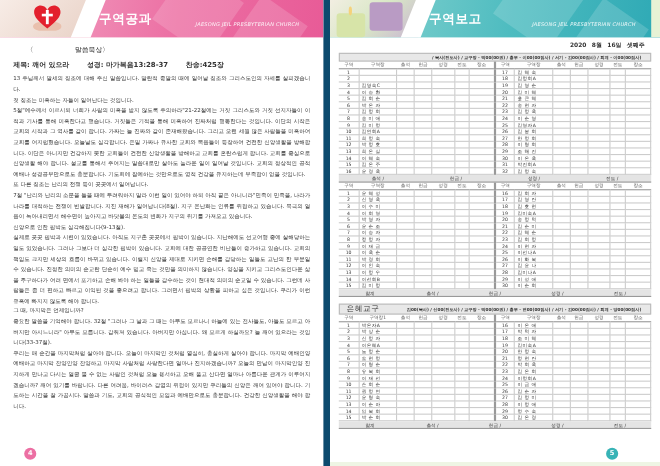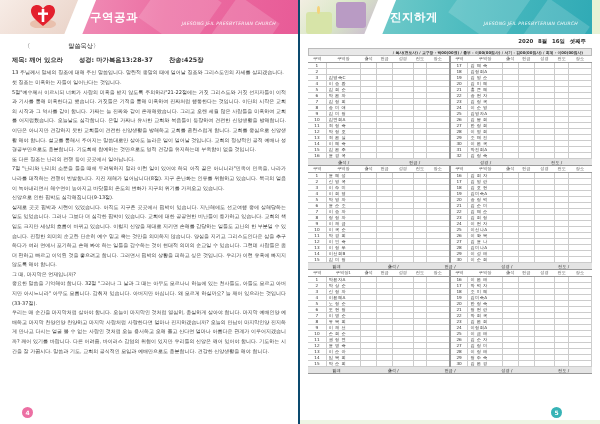--- a/index.html
+++ b/index.html
@@ -1,19 +1,19 @@
 <!DOCTYPE html>
 <html><head>
 <meta charset="utf-8">
 <style>
 *{box-sizing:border-box;margin:0;padding:0}
 html,body{width:600px;height:424px;overflow:hidden;background:#bdbdbd;font-family:"DejaVu Sans",sans-serif}
 .spread{position:relative;width:600px;height:424px;display:flex}
 .page{position:relative;width:300px;height:424px;background:#fff;overflow:hidden}
-.page.left{border-right:2px solid #0c4a6e}
+.page.left{border-right:6px solid #0c4a6e}
 
 .banner{position:relative;height:34px;overflow:hidden}
 .banner.pink{background:linear-gradient(100deg,#f3a7c6 0%,#ec6fa3 55%,#e85b97 100%)}
 .banner.teal{background:linear-gradient(100deg,#8fd6d2 0%,#4ebcc0 55%,#2ea9b5 100%)}
 .banner .photo{position:absolute;left:0;top:0;width:80px;height:34px}
 .banner.pink .photo{background:linear-gradient(135deg,#f7ece6,#e9d2c7)}
 .banner.teal .photo{background:linear-gradient(135deg,#f2eee2,#d8e7c6 50%,#c9b4d2)}
 .banner .slant{position:absolute;left:70px;top:-5px;width:18px;height:50px;background:#fff;transform:skewX(-22deg)}
 .banner .facet{position:absolute;background:rgba(255,255,255,.16);transform:rotate(35deg)}
 .banner .title{position:absolute;left:90px;top:10px;color:#fff;font-size:11.5px;font-weight:bold;letter-spacing:.5px}
@@ -92,21 +92,21 @@
   <div class="page right">
     <div class="banner teal">
       <div class="photo">
         <div class="candle" style="left:6px;top:12px;width:26px;height:22px;background:#d7e4a8"></div>
         <div class="candle" style="left:36px;top:2px;width:30px;height:26px;background:#b99bc4"></div>
         <div style="position:absolute;left:17px;top:6px;width:3px;height:8px;background:#f5d27a;border-radius:50%"></div>
       </div>
       <div class="slant"></div>
       <div class="facet" style="left:160px;top:-25px;width:60px;height:60px"></div>
       <div class="facet" style="left:230px;top:8px;width:50px;height:50px"></div>
-      <div class="title">진지하게</div>
+      <div class="title">구역보고</div>
       <div class="sub">JAESONG JEIL PRESBYTERIAN CHURCH</div>
       <div class="edge"></div>
     </div>
 
     <div class="rc">
       <div class="date">2020 8월 16일 셋째주</div>
       <div id="groups">
           <div class="gh"><span class="gname"></span><span>/ 목사(전도사) / 교구장 - 박00(00권) / 총무 - 이00(00집사) / 서기 - 김00(00집사) / 회계 - 이00(00집사)</span></div>
           <table class="rt">
             <colgroup>
@@ -682,20 +682,21 @@
               </tr>
             </tbody>
           </table>
           <div class="tot">
             <span>합계</span>
             <span>출석 /</span>
             <span>헌금 /</span>
             <span>성경 /</span>
             <span>전도 /</span>
           </div>
+          <div class="gh gh2"><span class="gname">은혜교구</span><span>김00(목사) / 신00(전도사) / 교구장 - 박00(00권) / 총무 - 현00(00집사) / 서기 - 김00(00집사) / 회계 - 양00(00집사)</span></div>
           <table class="rt">
             <colgroup>
               <col style="width:16px">
               <col style="width:30px">
               <col style="width:14px">
               <col style="width:14px">
               <col style="width:18px">
               <col style="width:12px">
               <col style="width:20px">
               <col style="width:16px">

